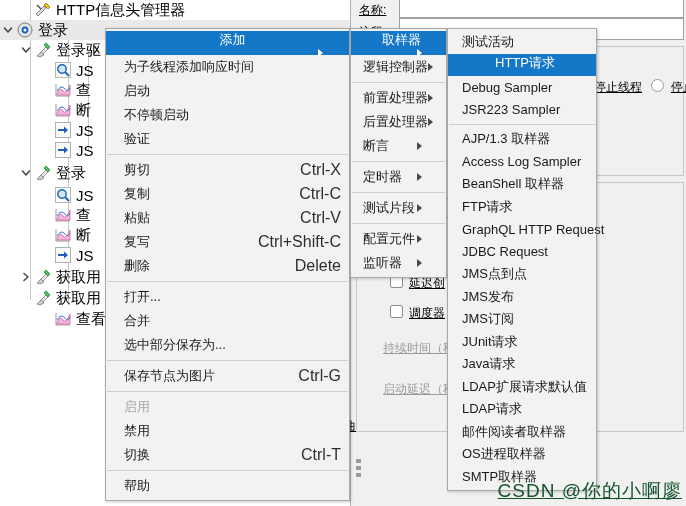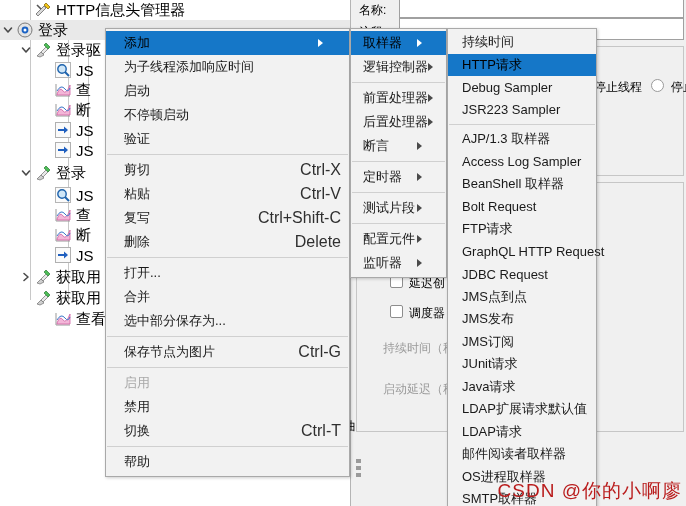--- a/index.html
+++ b/index.html
@@ -73,20 +73,21 @@
     width: 336px; height: 506px;
     background: #f0f0f0;
     border-left: 1px solid #b4b4b4;
     box-sizing: border-box;
   }
   .bg-label {
     position: absolute;
     font-size: 12px;
     color: #000;
     white-space: nowrap;
+    text-decoration: underline;
   }
   .bg-label.dim { color: #9a9a9a; }
   .bg-field {
     position: absolute;
     background: #ffffff;
     border: 1px solid #a0a0a0;
     box-sizing: border-box;
   }
   .bg-box {
     position: absolute;
@@ -150,21 +151,22 @@
     display: flex;
     align-items: center;
     padding: 0 8px 0 18px;
     font-size: 13px;
     white-space: nowrap;
     color: #1a1a1a;
     box-sizing: border-box;
   }
   .mi.hl {
     background: #1577c8;
-    color: #000000;
+    color: #ffffff;
+    flex-direction: column;
   }
   .mi.disabled { color: #a8a8a8; }
   .mi .accel {
     margin-left: auto;
     padding-left: 26px;
     font-size: 16px;
     color: #2f2f2f;
   }
   .mi .arrow {
     margin-left: auto;
@@ -185,25 +187,26 @@
   #menu-add  { left: 350px; top: 28px; width: 97px; }
   #menu-add .mi { padding-left: 12px; padding-right: 6px; }
   #menu-sampler { left: 447px; top: 28px; width: 150px; }
   #menu-sampler .mi { padding-left: 14px; height: 22.5px; }
 
   
   .watermark {
     position: absolute;
     right: 4px; bottom: 2px;
     font-size: 19px;
-    color: #b91c1c;
+    color: #14532d;
     white-space: nowrap;
     z-index: 90;
     pointer-events: none;
     letter-spacing: 1px;
+    text-decoration: underline;
   }
 </style>
 </head>
 <body>
 
 <div id="root">
 
   <div class="right-panel">
 
     <div class="bg-label" style="left:8px; top:2px;">名称:</div>
@@ -478,20 +481,24 @@
       </div>
       <div class="mi">
         <span>验证</span>
       </div>
       <div class="msep"></div>
       <div class="mi">
         <span>剪切</span>
         <span class="accel">Ctrl-X</span>
       </div>
       <div class="mi">
+        <span>复制</span>
+        <span class="accel">Ctrl-C</span>
+      </div>
+      <div class="mi">
         <span>粘贴</span>
         <span class="accel">Ctrl-V</span>
       </div>
       <div class="mi">
         <span>复写</span>
         <span class="accel">Ctrl+Shift-C</span>
       </div>
       <div class="mi">
         <span>删除</span>
         <span class="accel">Delete</span>
@@ -566,21 +573,21 @@
         <span class="arrow"></span>
       </div>
       <div class="mi">
         <span>监听器</span>
         <span class="arrow"></span>
       </div>
     </div>
 
   <div class="menu" id="menu-sampler">
       <div class="mi">
-        <span>持续时间</span>
+        <span>测试活动</span>
       </div>
       <div class="mi hl">
         <span>HTTP请求</span>
       </div>
       <div class="mi">
         <span>Debug Sampler</span>
       </div>
       <div class="mi">
         <span>JSR223 Sampler</span>
       </div>
@@ -588,23 +595,20 @@
       <div class="mi">
         <span>AJP/1.3 取样器</span>
       </div>
       <div class="mi">
         <span>Access Log Sampler</span>
       </div>
       <div class="mi">
         <span>BeanShell 取样器</span>
       </div>
       <div class="mi">
-        <span>Bolt Request</span>
-      </div>
-      <div class="mi">
         <span>FTP请求</span>
       </div>
       <div class="mi">
         <span>GraphQL HTTP Request</span>
       </div>
       <div class="mi">
         <span>JDBC Request</span>
       </div>
       <div class="mi">
         <span>JMS点到点</span>

